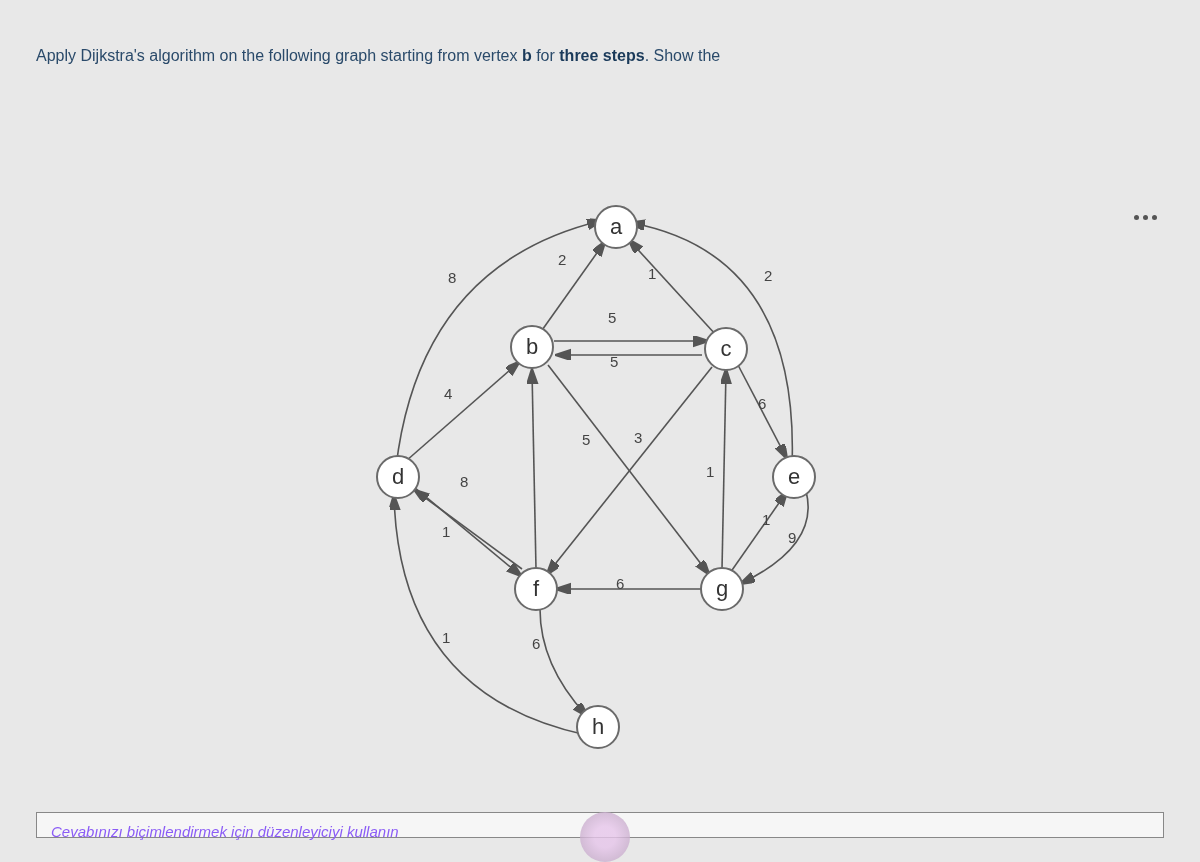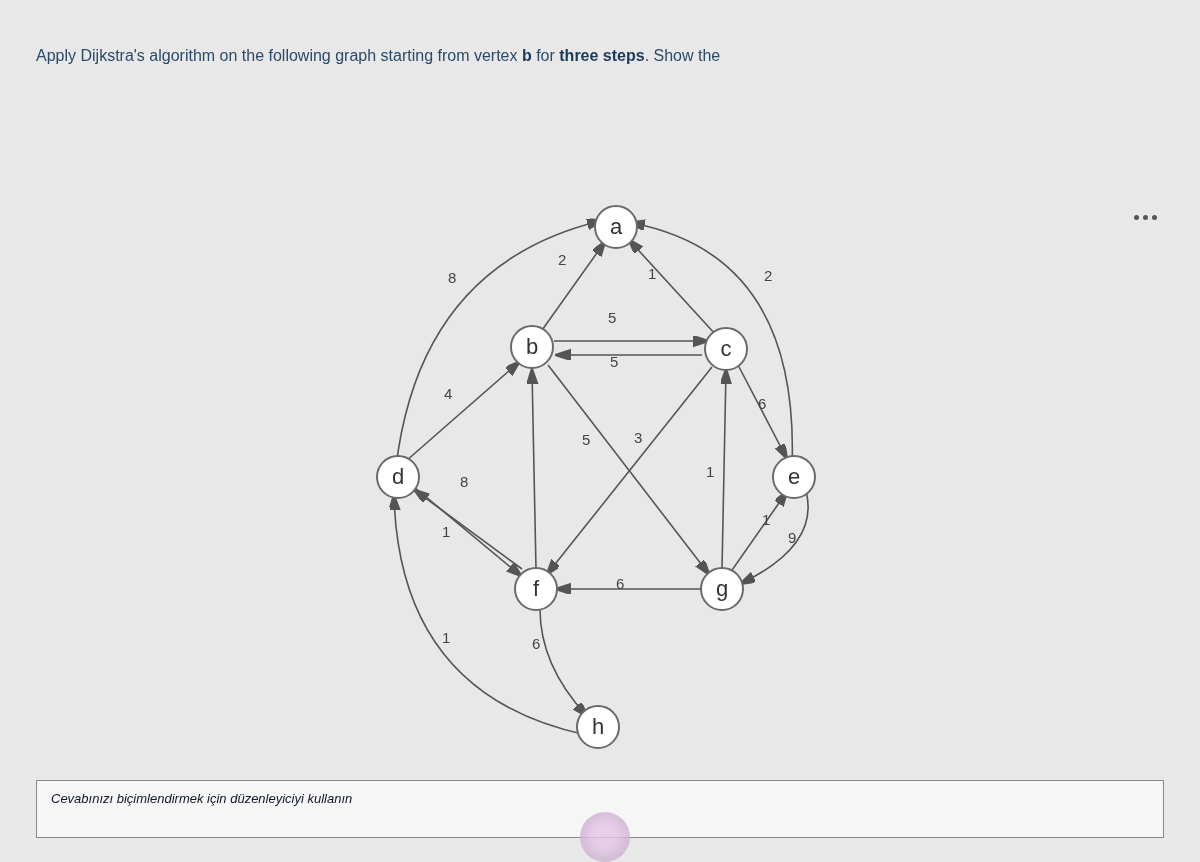--- a/index.html
+++ b/index.html
@@ -73,27 +73,27 @@
     position: absolute;
     top: 0; left: 0;
     width: 1200px; height: 600px;
     overflow: visible;
   }
   .answer-box {
     position: absolute;
     left: 36px;
     right: 36px;
     bottom: 24px;
-    height: 58px;
+    height: 26px;
     border: 1px solid #888;
     background: #f6f6f6;
     padding: 10px 14px;
-    font-size: 13px;
+    font-size: 15px;
     font-style: italic;
-    color: #0f172a;
+    color: #8b5cf6;
   }
   .loading {
     position: absolute;
     bottom: 0;
     left: 580px;
     width: 50px;
     height: 50px;
     border-radius: 50%;
     background: radial-gradient(circle, #e6c5ea 30%, #ccb0d0 70%, #b9a0c0 100%);
     opacity: .8;

